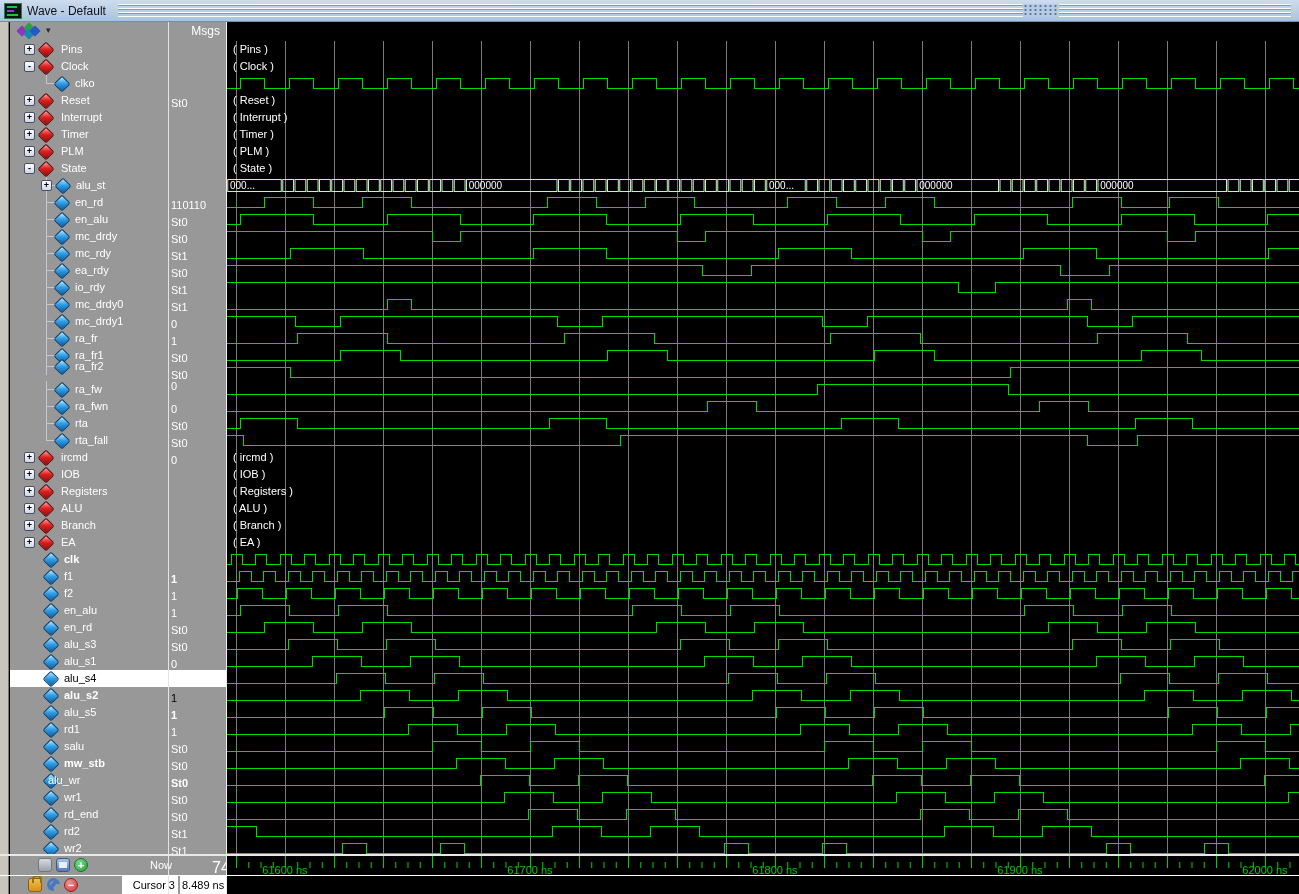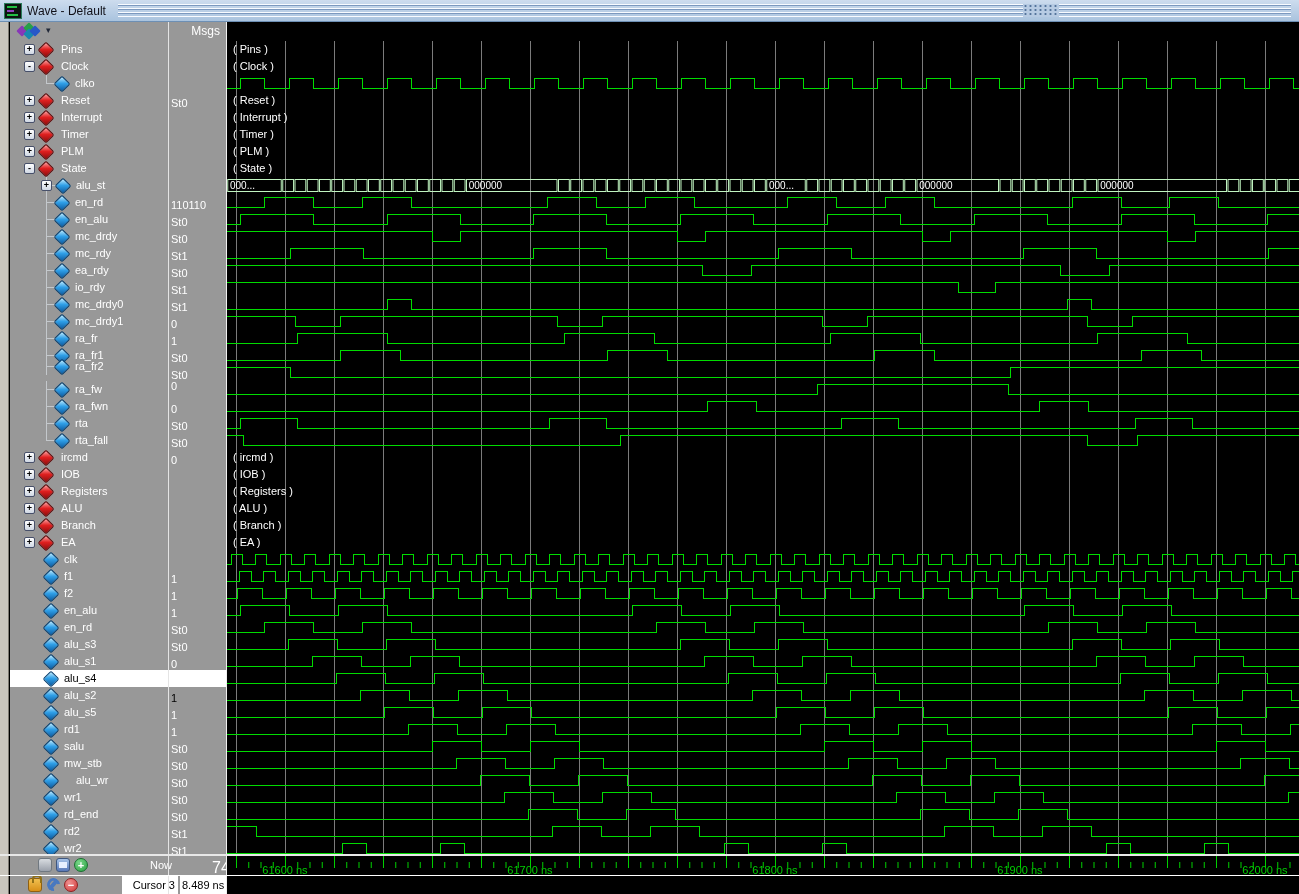--- a/index.html
+++ b/index.html
@@ -293,21 +293,21 @@
           <div class="row" style="top: 476px;">
             <span class="box" style="left: 14px;">+</span>
             <span class="dmr" style="left: 30px;"></span>
             <span class="lbl" style="left: 51px;">Branch</span>
           </div>
           <div class="row" style="top: 493px;">
             <span class="box" style="left: 14px;">+</span>
             <span class="dmr" style="left: 30px;"></span>
             <span class="lbl" style="left: 51px;">EA</span>
           </div>
-          <div class="row" style="top: 510px;">
+          <div class="row" style="top: 510px; font-weight: bold;">
             <span class="dmb" style="left: 35px;"></span>
             <span class="lbl" style="left: 54px;">clk</span>
             <span class="msgs">1</span>
           </div>
           <div class="row" style="top: 527px;">
             <span class="dmb" style="left: 35px;"></span>
             <span class="lbl" style="left: 54px;">f1</span>
             <span class="msgs">1</span>
           </div>
           <div class="row" style="top: 544px;">
@@ -333,48 +333,48 @@
           <div class="row" style="top: 612px;">
             <span class="dmb" style="left: 35px;"></span>
             <span class="lbl" style="left: 54px;">alu_s1</span>
             <span class="msgs">1</span>
           </div>
           <div class="row sel" style="top: 629px;">
             <span class="dmb" style="left: 35px;"></span>
             <span class="lbl" style="left: 54px;">alu_s4</span>
             <span class="msgs">1</span>
           </div>
-          <div class="row" style="top: 646px;">
+          <div class="row" style="top: 646px; font-weight: bold;">
             <span class="dmb" style="left: 35px;"></span>
             <span class="lbl" style="left: 54px;">alu_s2</span>
             <span class="msgs">1</span>
           </div>
           <div class="row" style="top: 663px;">
             <span class="dmb" style="left: 35px;"></span>
             <span class="lbl" style="left: 54px;">alu_s5</span>
             <span class="msgs">1</span>
           </div>
           <div class="row" style="top: 680px;">
             <span class="dmb" style="left: 35px;"></span>
             <span class="lbl" style="left: 54px;">rd1</span>
             <span class="msgs">St0</span>
           </div>
           <div class="row" style="top: 697px;">
             <span class="dmb" style="left: 35px;"></span>
             <span class="lbl" style="left: 54px;">salu</span>
             <span class="msgs">St0</span>
           </div>
-          <div class="row" style="top: 714px;">
+          <div class="row" style="top: 714px; font-weight: bold;">
             <span class="dmb" style="left: 35px;"></span>
             <span class="lbl" style="left: 54px;">mw_stb</span>
             <span class="msgs">St0</span>
           </div>
           <div class="row" style="top: 731px;">
             <span class="dmb" style="left: 35px;"></span>
-            <span class="lbl" style="left: 66px;">alu_wr</span>
+            <span class="lbl" style="left: 38px;">alu_wr</span>
             <span class="msgs">St0</span>
           </div>
           <div class="row" style="top: 748px;">
             <span class="dmb" style="left: 35px;"></span>
             <span class="lbl" style="left: 54px;">wr1</span>
             <span class="msgs">St0</span>
           </div>
           <div class="row" style="top: 765px;">
             <span class="dmb" style="left: 35px;"></span>
             <span class="lbl" style="left: 54px;">rd_end</span>

